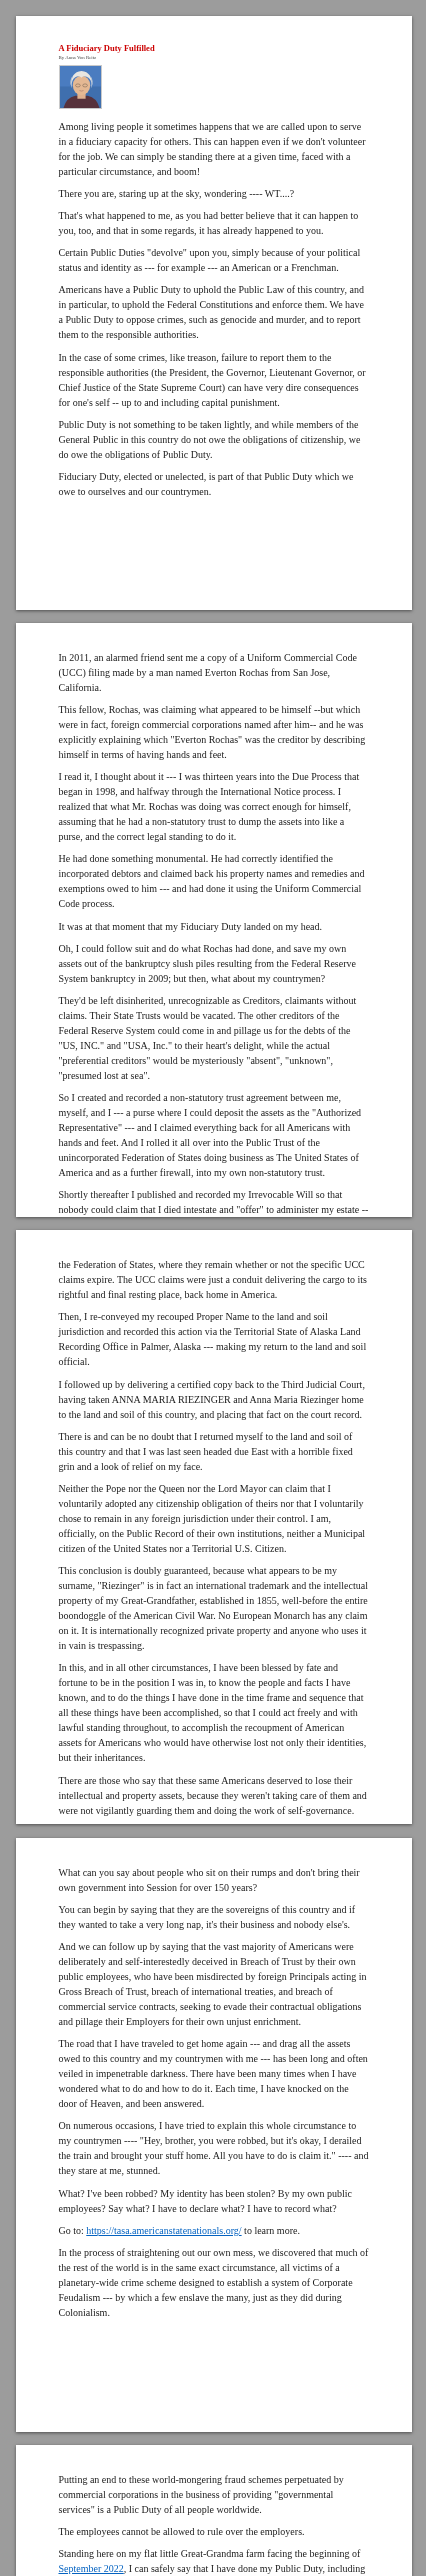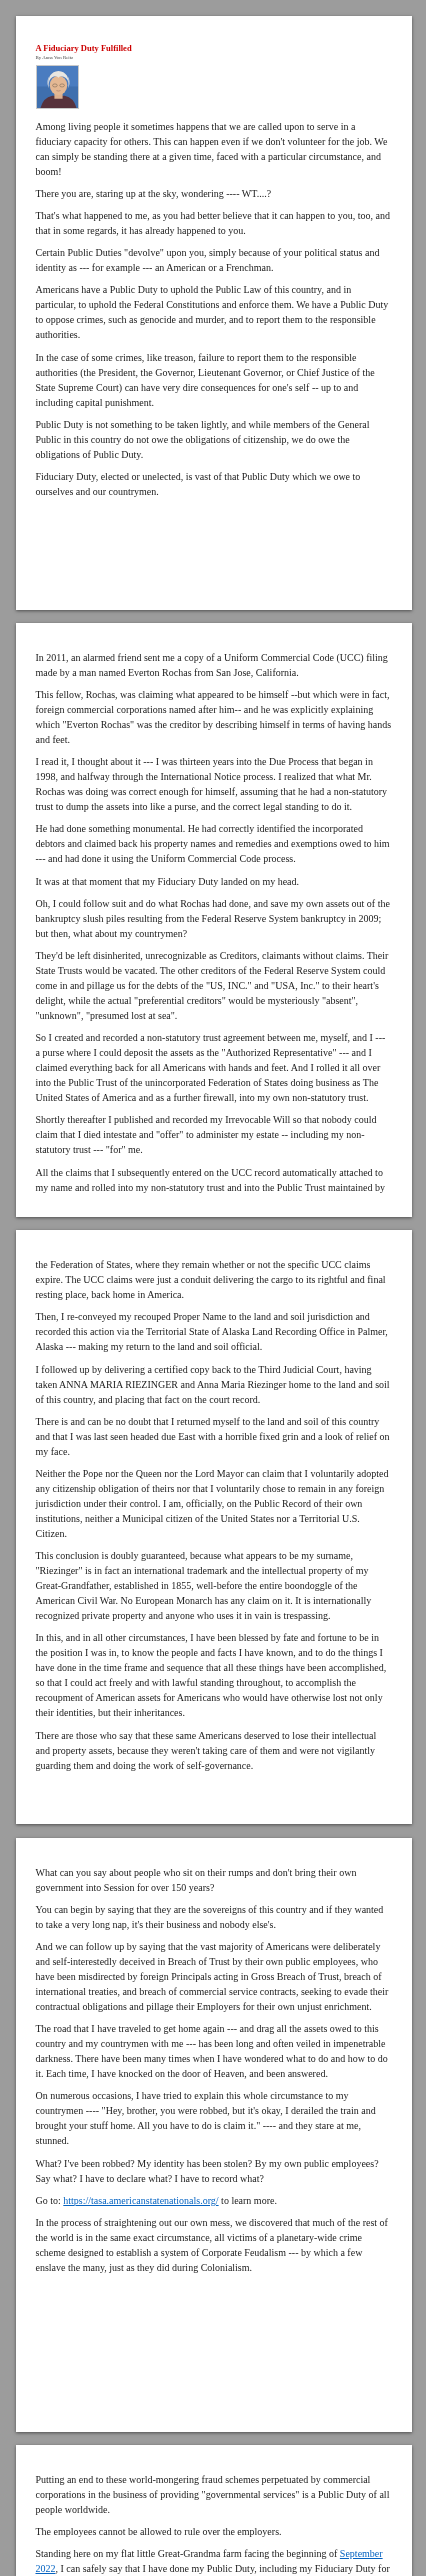--- a/index.html
+++ b/index.html
@@ -14,21 +14,21 @@
     margin: 0 auto;
     padding-top: 15.5px;
     overflow: hidden;
     background: #9c9c9c;
   }
   .page {
     width: 396px;
     height: 594px;
     margin: 0 auto 13.4px auto;
     background: #ffffff;
-    padding: 27px 20px;
+    padding: 27px 43px;
     box-shadow: 0 0.5px 3.1px rgba(0,0,0,0.5);
     overflow: hidden;
   }
   .title {
     color: #cc0000;
     font-size: 8.5px;
     font-weight: bold;
     margin: 0 0 2.6px 0;
   }
   .byline {
@@ -78,21 +78,21 @@
         <path d="M38 48 Q42 50 46 48" stroke="#a5766a" stroke-width="1.2" fill="none"></path>
       </svg>
     </div>
     <p class="para">Among living people it sometimes happens that we are called upon to serve in a fiduciary capacity for others. This can happen even if we don't volunteer for the job. We can simply be standing there at a given time, faced with a particular circumstance, and boom!</p>
     <p class="para">There you are, staring up at the sky, wondering ---- WT....?</p>
     <p class="para">That's what happened to me, as you had better believe that it can happen to you, too, and that in some regards, it has already happened to you.</p>
     <p class="para">Certain Public Duties "devolve" upon you, simply because of your political status and identity as --- for example --- an American or a Frenchman.</p>
     <p class="para">Americans have a Public Duty to uphold the Public Law of this country, and in particular, to uphold the Federal Constitutions and enforce them.  We have a Public Duty to oppose crimes, such as genocide and murder, and to report them to the responsible authorities.</p>
     <p class="para">In the case of some crimes, like treason, failure to report them to the responsible authorities (the President, the Governor, Lieutenant Governor, or Chief Justice of the State Supreme Court) can have very dire consequences for one's self -- up to and including capital punishment.</p>
     <p class="para">Public Duty is not something to be taken lightly, and while members of the General Public in this country do not owe the obligations of citizenship, we do owe the obligations of Public Duty.</p>
-    <p class="para">Fiduciary Duty, elected or unelected, is vast of that Public Duty which we owe to ourselves and our countrymen.</p>
+    <p class="para">Fiduciary Duty, elected or unelected, is part of that Public Duty which we owe to ourselves and our countrymen.</p>
   </section>
 
   <section class="page">
     <p class="para">In 2011, an alarmed friend sent me a copy of a Uniform Commercial Code (UCC) filing made by a man named Everton Rochas from San Jose, California.</p>
     <p class="para">This fellow, Rochas, was claiming what appeared to be himself --but which were in fact, foreign commercial corporations named after him-- and he was explicitly explaining which "Everton Rochas" was the creditor by describing himself in terms of having hands and feet.</p>
     <p class="para">I read it, I thought about it --- I was thirteen years into the Due Process that began in 1998, and halfway through the International Notice process.  I realized that what Mr. Rochas was doing was correct enough for himself, assuming that he had a non-statutory trust to dump the assets into like a purse, and the correct legal standing to do it.</p>
     <p class="para">He had done something monumental.  He had correctly identified the incorporated debtors and claimed back his property names and remedies and exemptions owed to him --- and had done it using the Uniform Commercial Code process.</p>
     <p class="para">It was at that moment that my Fiduciary Duty landed on my head.</p>
     <p class="para">Oh, I could follow suit and do what Rochas had done, and save my own assets out of the bankruptcy slush piles resulting from the Federal Reserve System bankruptcy in 2009; but then, what about my countrymen?</p>
     <p class="para">They'd be left disinherited, unrecognizable as Creditors, claimants without claims.  Their State Trusts would be vacated.  The other creditors of the Federal Reserve System could come in and pillage us for the debts of the "US, INC." and "USA, Inc." to their heart's delight, while the actual "preferential creditors" would be mysteriously "absent", "unknown", "presumed lost at sea".</p>

